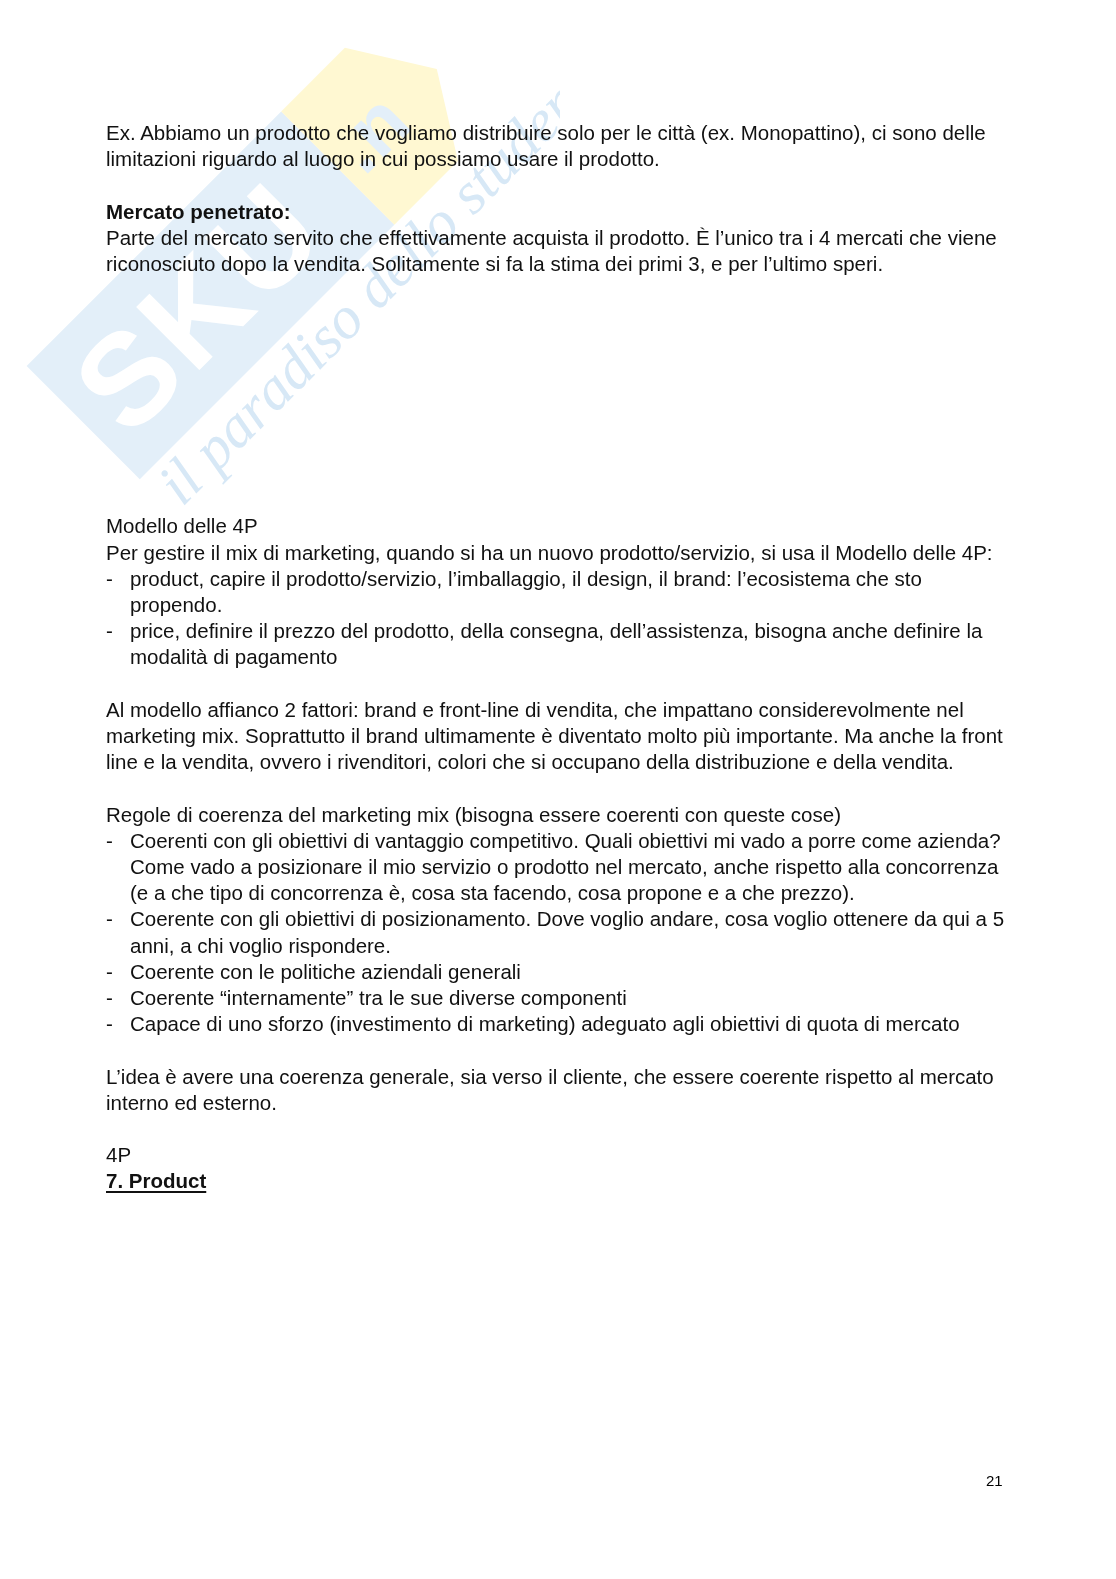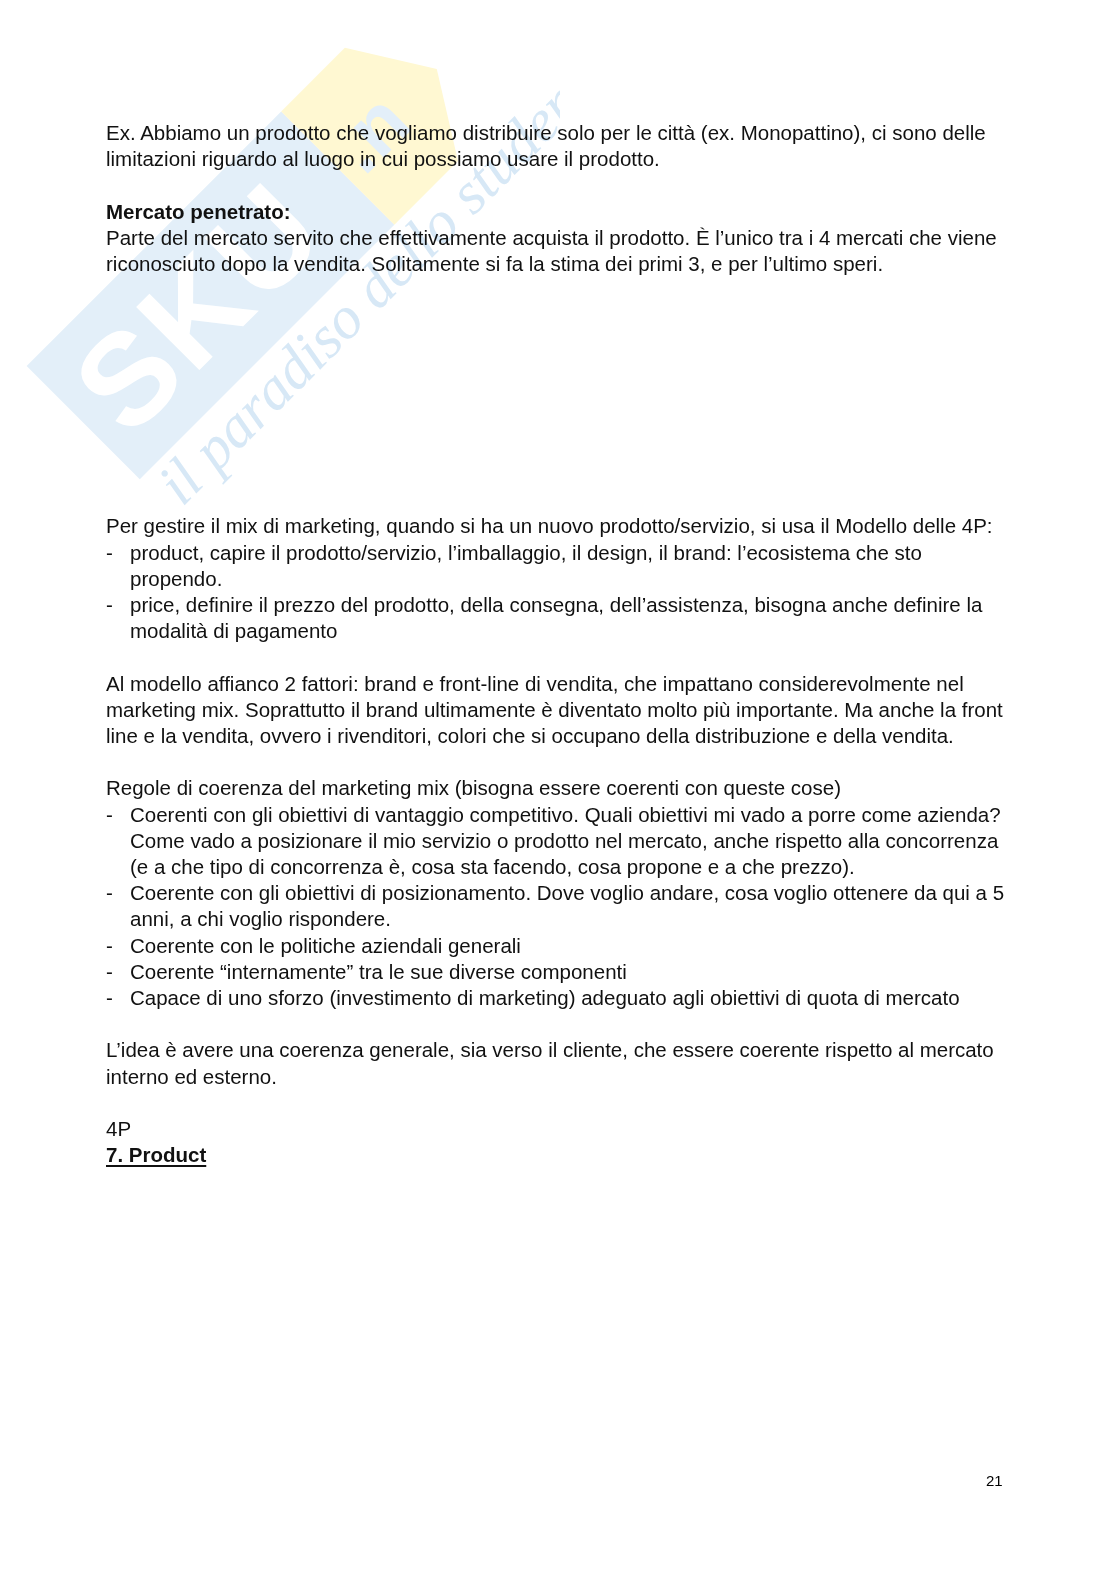--- a/index.html
+++ b/index.html
@@ -49,20 +49,21 @@
 
   <div class="content">
     <p>Ex. Abbiamo un prodotto che vogliamo distribuire solo per le città (ex. Monopattino), ci sono delle limitazioni riguardo al luogo in cui possiamo usare il prodotto.</p>
     <div class="gap1"></div>
     <p class="bold">Mercato penetrato:</p>
     <p>Parte del mercato servito che effettivamente acquista il prodotto. È l’unico tra i 4 mercati che viene riconosciuto dopo la vendita. Solitamente si fa la stima dei primi 3, e per l’ultimo speri.</p>
 
     <div style="height:210px"></div>
 
     <div class="gap1"></div>
+    <p>Modello delle 4P</p>
     <p>Per gestire il mix di marketing, quando si ha un nuovo prodotto/servizio, si usa il Modello delle 4P:</p>
     <ul class="dash">
       <li>product, capire il prodotto/servizio, l’imballaggio, il design, il brand: l’ecosistema che sto propendo.</li>
       <li>price, definire il prezzo del prodotto, della consegna, dell’assistenza, bisogna anche definire la  modalità di pagamento</li>
     </ul>
     <div class="gap1"></div>
     <p>Al modello affianco 2 fattori: brand e front-line di vendita, che impattano considerevolmente nel marketing mix. Soprattutto il brand ultimamente è diventato molto più importante. Ma anche la front line e la vendita, ovvero i rivenditori, colori che si occupano della distribuzione e della vendita.</p>
     <div class="gap1"></div>
     <p>Regole di coerenza del marketing mix (bisogna essere coerenti con queste cose)</p>
     <ul class="dash">

